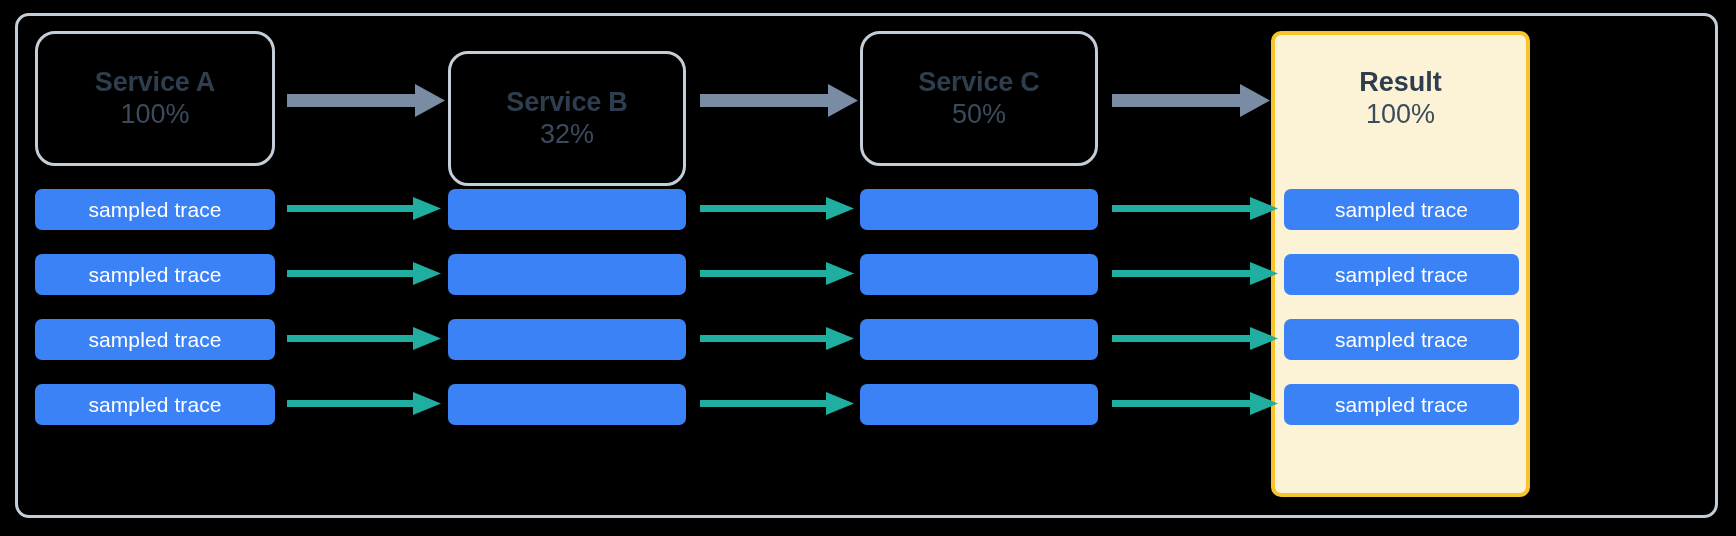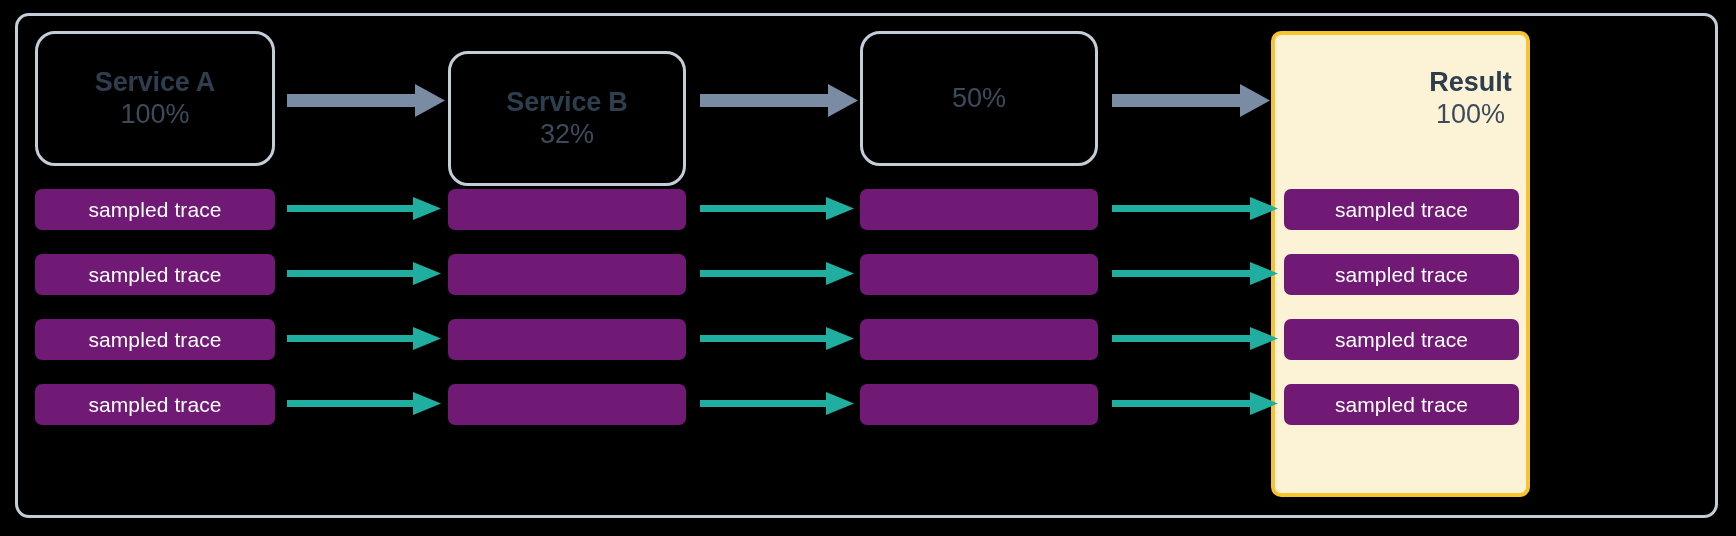--- a/index.html
+++ b/index.html
@@ -71,21 +71,21 @@
   .service-box .svc-pct {
     font-size: 27px;
     font-weight: normal;
     color: #3c4b5c;
     line-height: 1.18;
   }
 
   
   .result-head {
     position: absolute;
-    left: 1341px;
+    left: 1271px;
     top: 31px;
     width: 259px;
     height: 135px;
     display: flex;
     flex-direction: column;
     align-items: center;
     justify-content: center;
     pointer-events: none;
   }
   .result-head .svc-title {
@@ -100,21 +100,21 @@
     color: #3c4b5c;
     line-height: 1.18;
   }
 
   
   .trace-bar {
     position: absolute;
     height: 41px;
     box-sizing: border-box;
     border-radius: 7px;
-    background: #701a75;
+    background: #3b82f6;
     display: flex;
     align-items: center;
     justify-content: center;
     color: #ffffff;
     font-size: 21px;
     letter-spacing: 0.1px;
   }
   .trace-bar.blank {
     
   }
@@ -142,20 +142,21 @@
     <div class="svc-title">Service A</div>
     <div class="svc-pct">100%</div>
   </div>
 
   <div class="service-box" style="left:448px; width:238px;margin-top:20px;">
     <div class="svc-title">Service B</div>
     <div class="svc-pct">32%</div>
   </div>
 
   <div class="service-box" style="left:860px; width:238px;">
+    <div class="svc-title">Service C</div>
     <div class="svc-pct">50%</div>
   </div>
 
   <div class="result-head">
     <div class="svc-title">Result</div>
     <div class="svc-pct">100%</div>
   </div>
 
   <div class="trace-bar" style="left:35px; top:189px; width:240px;">sampled trace</div>
   <div class="trace-bar" style="left:35px; top:254px; width:240px;">sampled trace</div>

